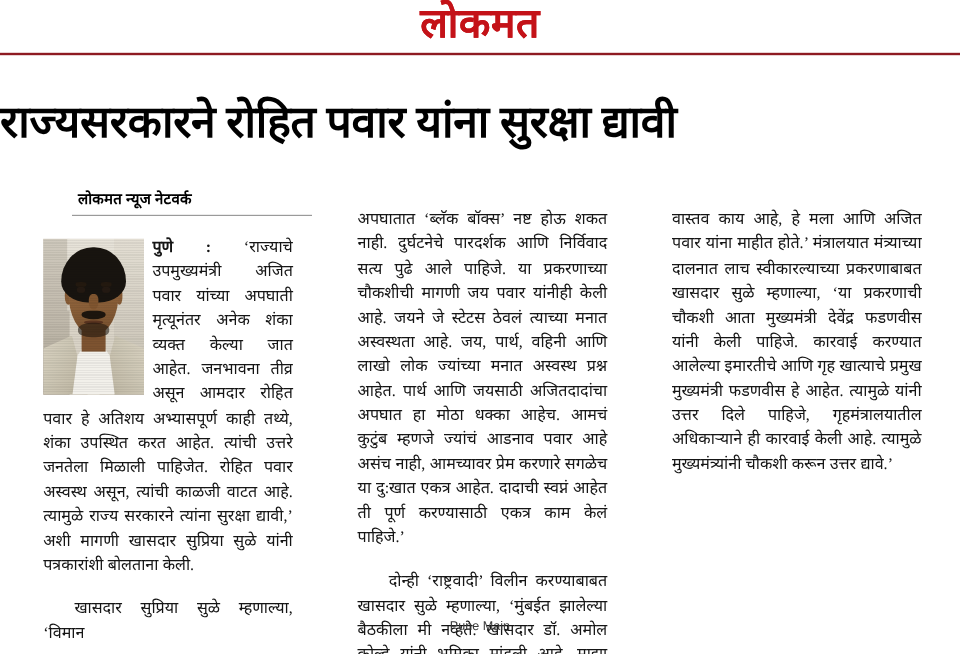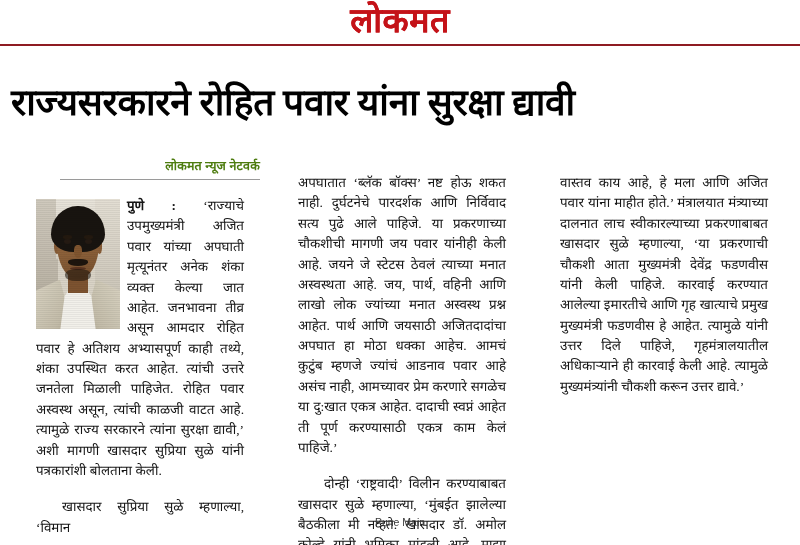--- a/index.html
+++ b/index.html
@@ -36,21 +36,21 @@
     text-shadow: 0 0 0.4px #c41218;
   }
   .masthead-rule {
     width: 100%;
     height: 2px;
     background: #8e1b22;
   }
 
   
   .headline-wrap {
-    padding: 11px 8px 2px 11px;
+    padding: 11px 8px 2px 0;
   }
   .headline {
     font-family: "Liberation Serif", serif;
     font-weight: bold;
     font-size: 37px;
     line-height: 1.12;
     letter-spacing: -0.2px;
     color: #000000;
     white-space: nowrap;
   }
@@ -64,24 +64,23 @@
   }
   .col {
     width: 240px;
     flex: 0 0 240px;
   }
 
   .byline {
     font-family: "Liberation Serif", serif;
     font-weight: bold;
     font-size: 12.5px;
-    color: #4d7c0f;
+    color: #000000;
     padding: 0 0 5px 45px;
     letter-spacing: 0.2px;
-    text-align: right;
   }
   .byline-rule {
     height: 1px;
     background: #9a9a9a;
     margin: 0 0 7px 40px;
   }
 
   .para {
     font-family: "Liberation Serif", serif;
     font-size: 13.4px;

